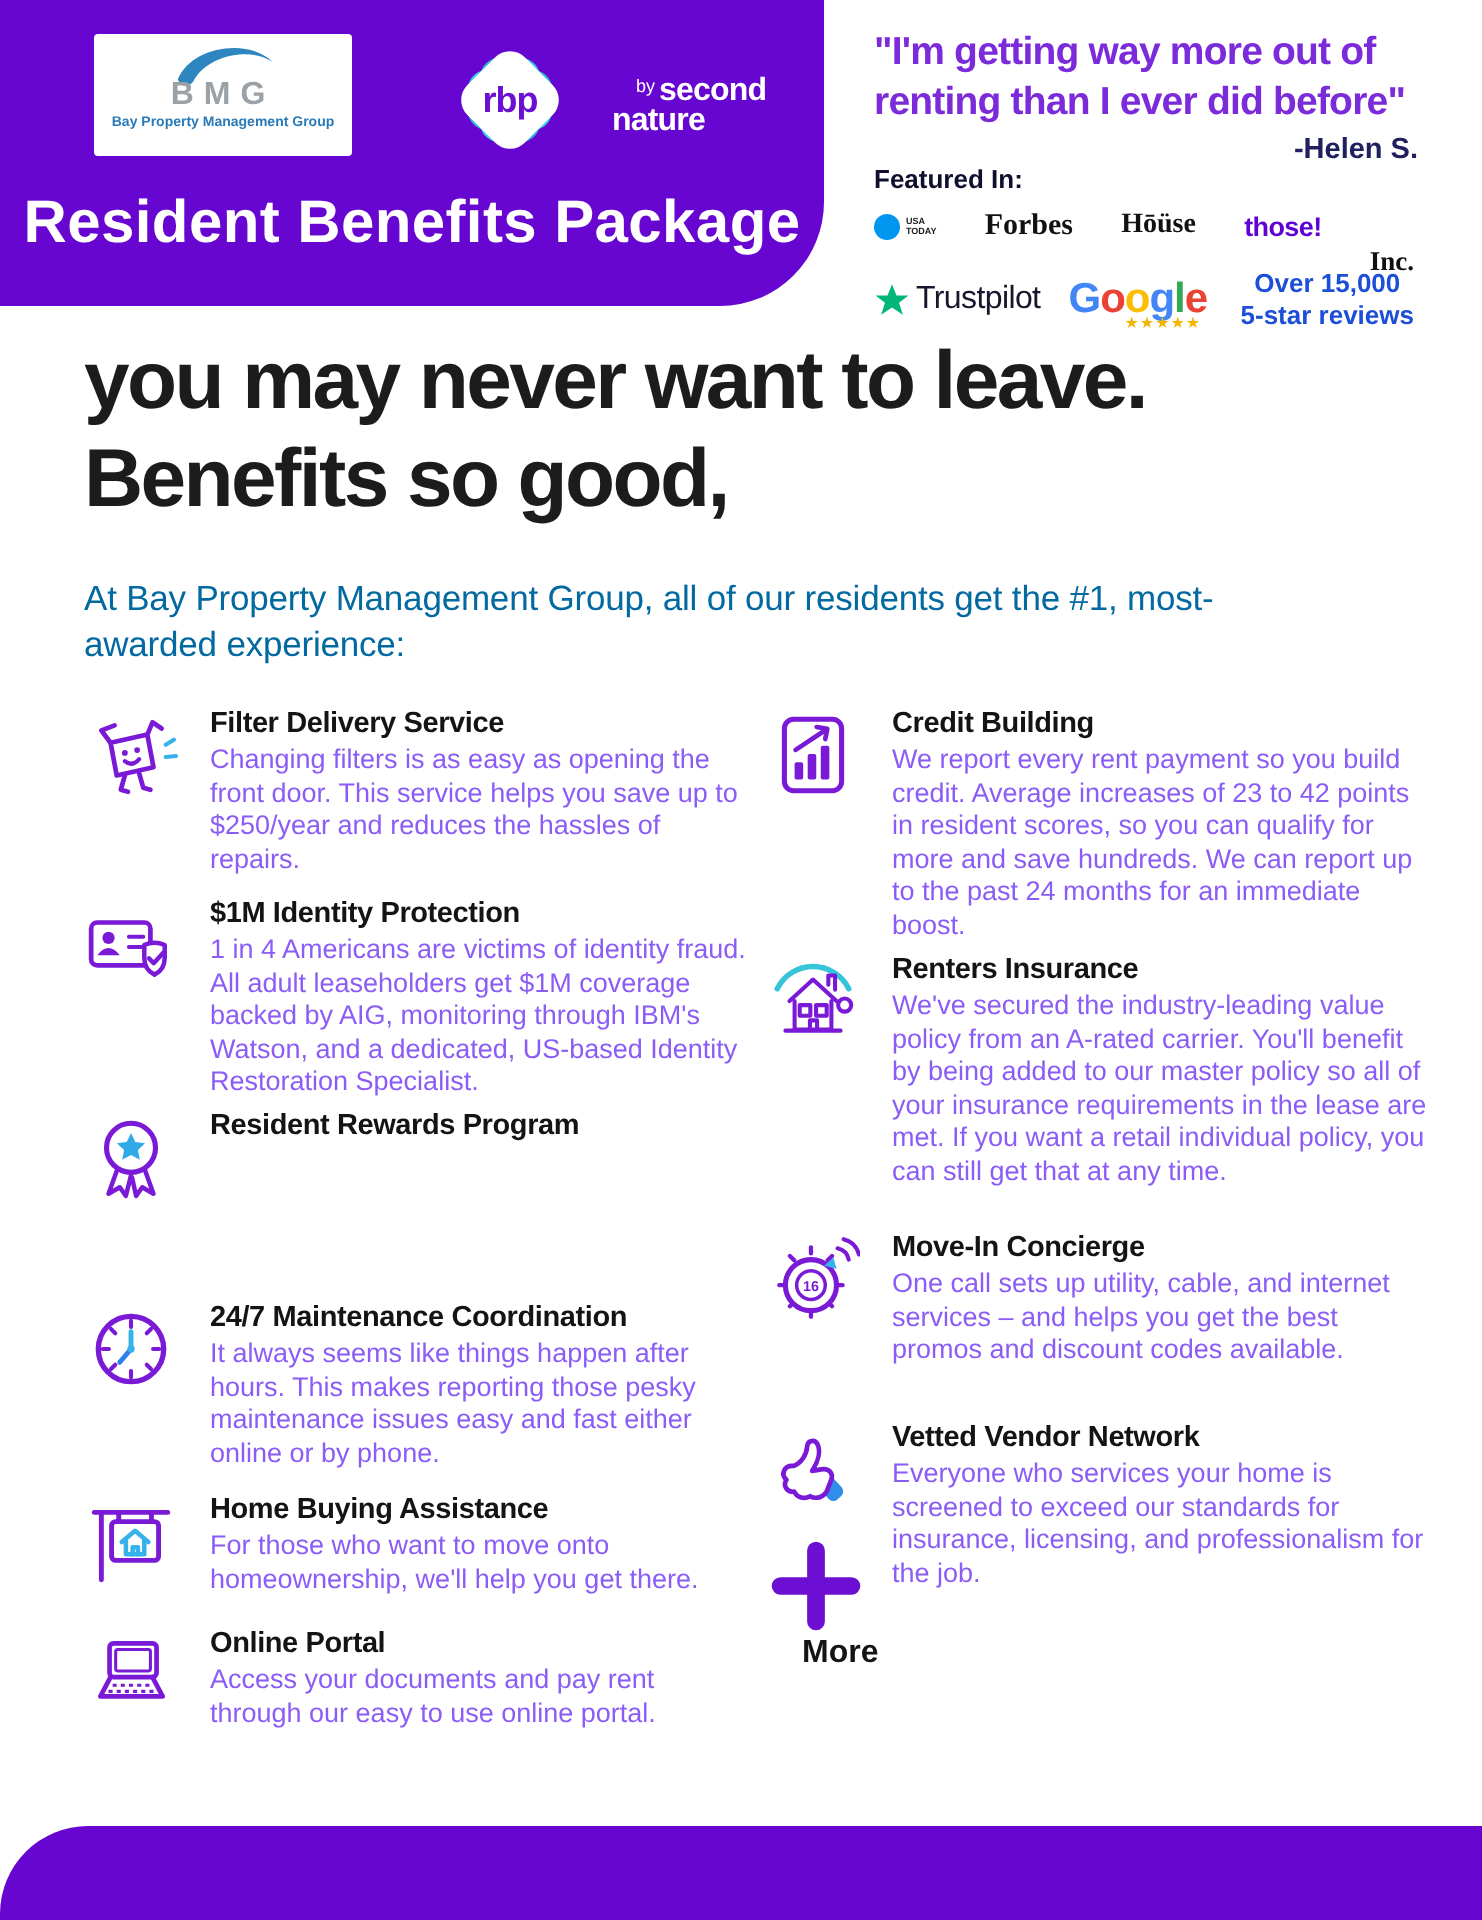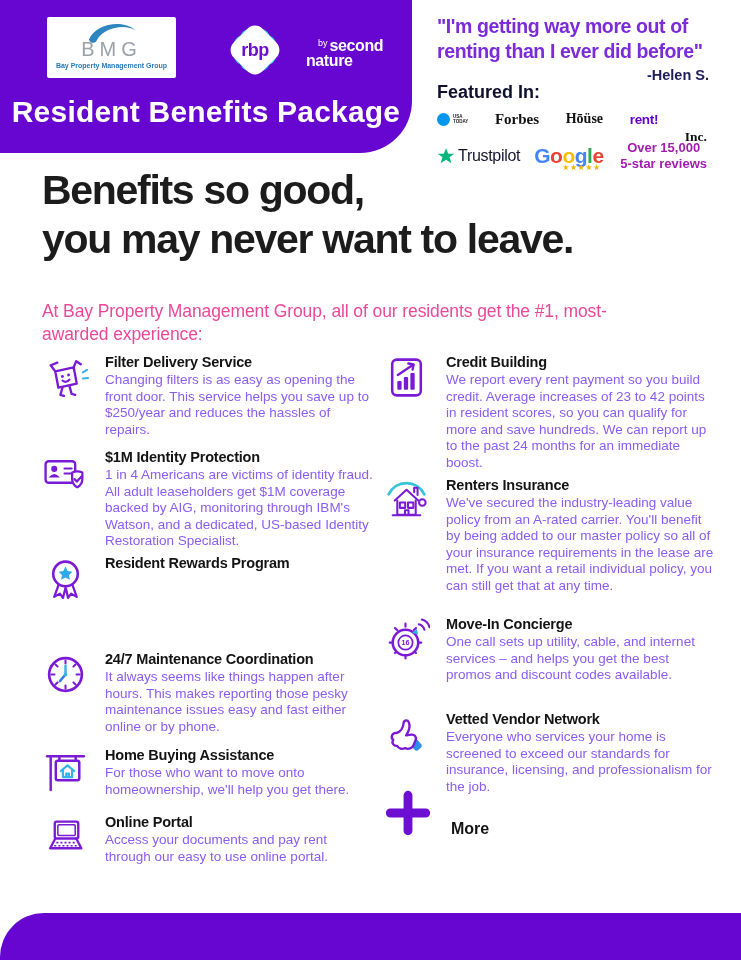--- a/index.html
+++ b/index.html
@@ -12,22 +12,22 @@
   
   .banner {
     position:absolute; left:0; top:0; width:412px; height:153px;
     background:#6606D0; border-radius:0 0 52px 0;
   }
   .logo-box {
     position:absolute; left:47px; top:17px; width:129px; height:61px;
     background:#ffffff; border-radius:2px; text-align:center; padding-top:4px;
   }
   .bmg-abbr {
-    font-size:20px; color:#9aa2a8; letter-spacing:5px; margin-top:-9px;
-    font-weight:normal;
+    font-size:16px; color:#9aa2a8; letter-spacing:5px; margin-top:-9px;
+    font-weight:bold;
   }
   .bmg-name { font-size:7px; font-weight:bold; color:#2a7ab8; margin-top:1px; }
 
   .rbp-badge { position:absolute; left:224px; top:19px; width:62px; height:62px; }
   .rbp-text {
     position:absolute; left:0; top:0; width:62px; height:62px;
     display:flex; align-items:center; justify-content:center;
     color:#6B10D2; font-weight:bold; font-size:18px; letter-spacing:-0.5px;
   }
   .sn { position:absolute; left:294px; top:38px; color:#ffffff; }
@@ -40,56 +40,56 @@
     position:absolute; left:0; top:95px; width:412px; text-align:center;
     color:#ffffff; font-size:30px; font-weight:bold; letter-spacing:0.2px;
   }
 
   
   .testimonial { position:absolute; left:437px; top:14px; width:272px; }
   .quote { font-size:19.5px; font-weight:bold; color:#7B2BD9; line-height:1.3; letter-spacing:-0.4px; }
   .attrib { text-align:right; font-size:14.5px; font-weight:bold; color:#20205E; margin-top:2px; }
 
   .featured { position:absolute; left:437px; top:82px; width:270px; }
-  .featured-label { font-size:18px; font-weight:bold; color:#10102e; margin-bottom:7px; }
+  .featured-label { font-size:13px; font-weight:bold; color:#10102e; margin-bottom:7px; }
   .logo-row { display:flex; align-items:center; justify-content:space-between; height:18px; }
   .usatoday { display:flex; align-items:center; gap:3px; }
   .usatoday .dot { width:13px; height:13px; border-radius:50%; background:#0096F0; }
   .usatoday .txt { font-size:4.5px; font-weight:bold; color:#1a1a1a; line-height:1.15; }
   .forbes { font-family:"Liberation Serif", serif; font-weight:bold; font-size:15px; color:#111; }
   .housebtfl { font-family:"Liberation Serif", serif; font-weight:bold; font-size:14px; color:#111; }
   .yahoo { font-weight:bold; font-size:13.5px; color:#5F01D1; letter-spacing:-0.3px; }
   .inc { font-family:"Liberation Serif", serif; font-weight:bold; font-size:13.5px; color:#111;margin-top:36px; }
 
   .review-row { display:flex; align-items:center; margin-top:12px; }
   .trustpilot { display:flex; align-items:center; gap:3px; }
   .trustpilot .tp-name { font-size:16px; font-weight:normal; color:#16162e; letter-spacing:-0.3px; }
   .google-wrap { margin-left:14px; position:relative; }
   .google { font-size:21px; font-weight:bold; letter-spacing:-0.5px;text-align:center; }
   .gstars { position:absolute; left:28px; top:19px; font-size:8px; color:#F4B400; letter-spacing:0.5px; }
-  .reviews { margin-left:auto; text-align:center; font-size:13px; font-weight:bold; color:#a21caf; line-height:1.2; }
+  .reviews { margin-left:auto; text-align:center; font-size:13px; font-weight:bold; color:#1d4ed8; line-height:1.2; }
 
   
   .headline {
     position:absolute; left:42px; top:166px;
     font-size:41px; font-weight:bold; color:#1c1c1c;
     line-height:49px; letter-spacing:-1.3px;
   }
   .intro {
-    position:absolute; left:42px; top:300px; width:575px;
-    font-size:17.5px; color:#ec4899; line-height:23px; letter-spacing:-0.1px;
+    position:absolute; left:42px; top:288px; width:575px;
+    font-size:17.5px; color:#0369a1; line-height:23px; letter-spacing:-0.1px;
   }
 
   
   .benefit { position:absolute; display:flex; width:330px; }
   .benefit .bicon { flex:0 0 47px; height:47px; margin-right:16px; }
   .benefit h3 { font-size:14.5px; font-weight:bold; color:#141414; margin-bottom:2px; letter-spacing:-0.2px; }
   .benefit p { font-size:13.5px; line-height:16.6px; color:#8b5cf6; width:268px; }
 
-  .more-row { position:absolute; left:383px; top:788px; display:flex; align-items:flex-end; }
+  .more-row { position:absolute; left:383px; top:768px; display:flex; align-items:flex-start;flex-direction:column; }
   .more-label { font-size:16px; font-weight:bold; color:#141414; margin-left:18px; }
 
   
   .footer-bar {
     position:absolute; left:0; bottom:0; width:741px; height:47px;
     background:#6606D0; border-top-left-radius:44px;
   }
 </style>
 </head>
 <body>
@@ -138,21 +138,21 @@
     <div class="logo-row">
       <span class="usatoday">
         <span class="dot"></span>
         <span class="txt">
           <div>USA</div>
           <div>TODAY</div>
         </span>
       </span>
       <span class="forbes">Forbes</span>
       <span class="housebtfl">Hōüse</span>
-      <span class="yahoo">rent!</span>
+      <span class="yahoo">those!</span>
       <span class="inc">Inc.</span>
     </div>
     <div class="review-row">
       <span class="trustpilot">
         <svg width="18" height="18" viewBox="0 0 24 24">
           <path d="M12 1.5 L15 9 H23 L16.7 13.8 L19.2 21.8 L12 17 L4.8 21.8 L7.3 13.8 L1 9 H9 Z" fill="#00B67A"></path>
         </svg>
         <span class="tp-name">Trustpilot</span>
       </span>
       <span class="google-wrap">
@@ -160,22 +160,22 @@
         <span class="gstars">★★★★★</span>
       </span>
       <span class="reviews">
         <div>Over 15,000</div>
         <div>5-star reviews</div>
       </span>
     </div>
   </section>
 
   <h1 class="headline">
+    <div>you may never want to leave.</div>
     <div>Benefits so good,</div>
-    <div>you may never want to leave.</div>
   </h1>
   <p class="intro">At Bay Property Management Group, all of our residents get the #1, most-awarded experience:</p>
 
   <div class="benefit" style="left:42px; top:354px;">
     <div class="bicon">
       <svg width="47" height="47" viewBox="0 0 46 46">
         <g fill="none" stroke="#7A1AD6" stroke-width="2.3" stroke-linecap="round" stroke-linejoin="round">
           <path d="M13 17 L31 13 L34 29 L16 33 Z"></path>
           <path d="M13 17 L8.5 11 L15 8.5"></path>
           <path d="M31 13 L33.5 7 L38 10"></path>

